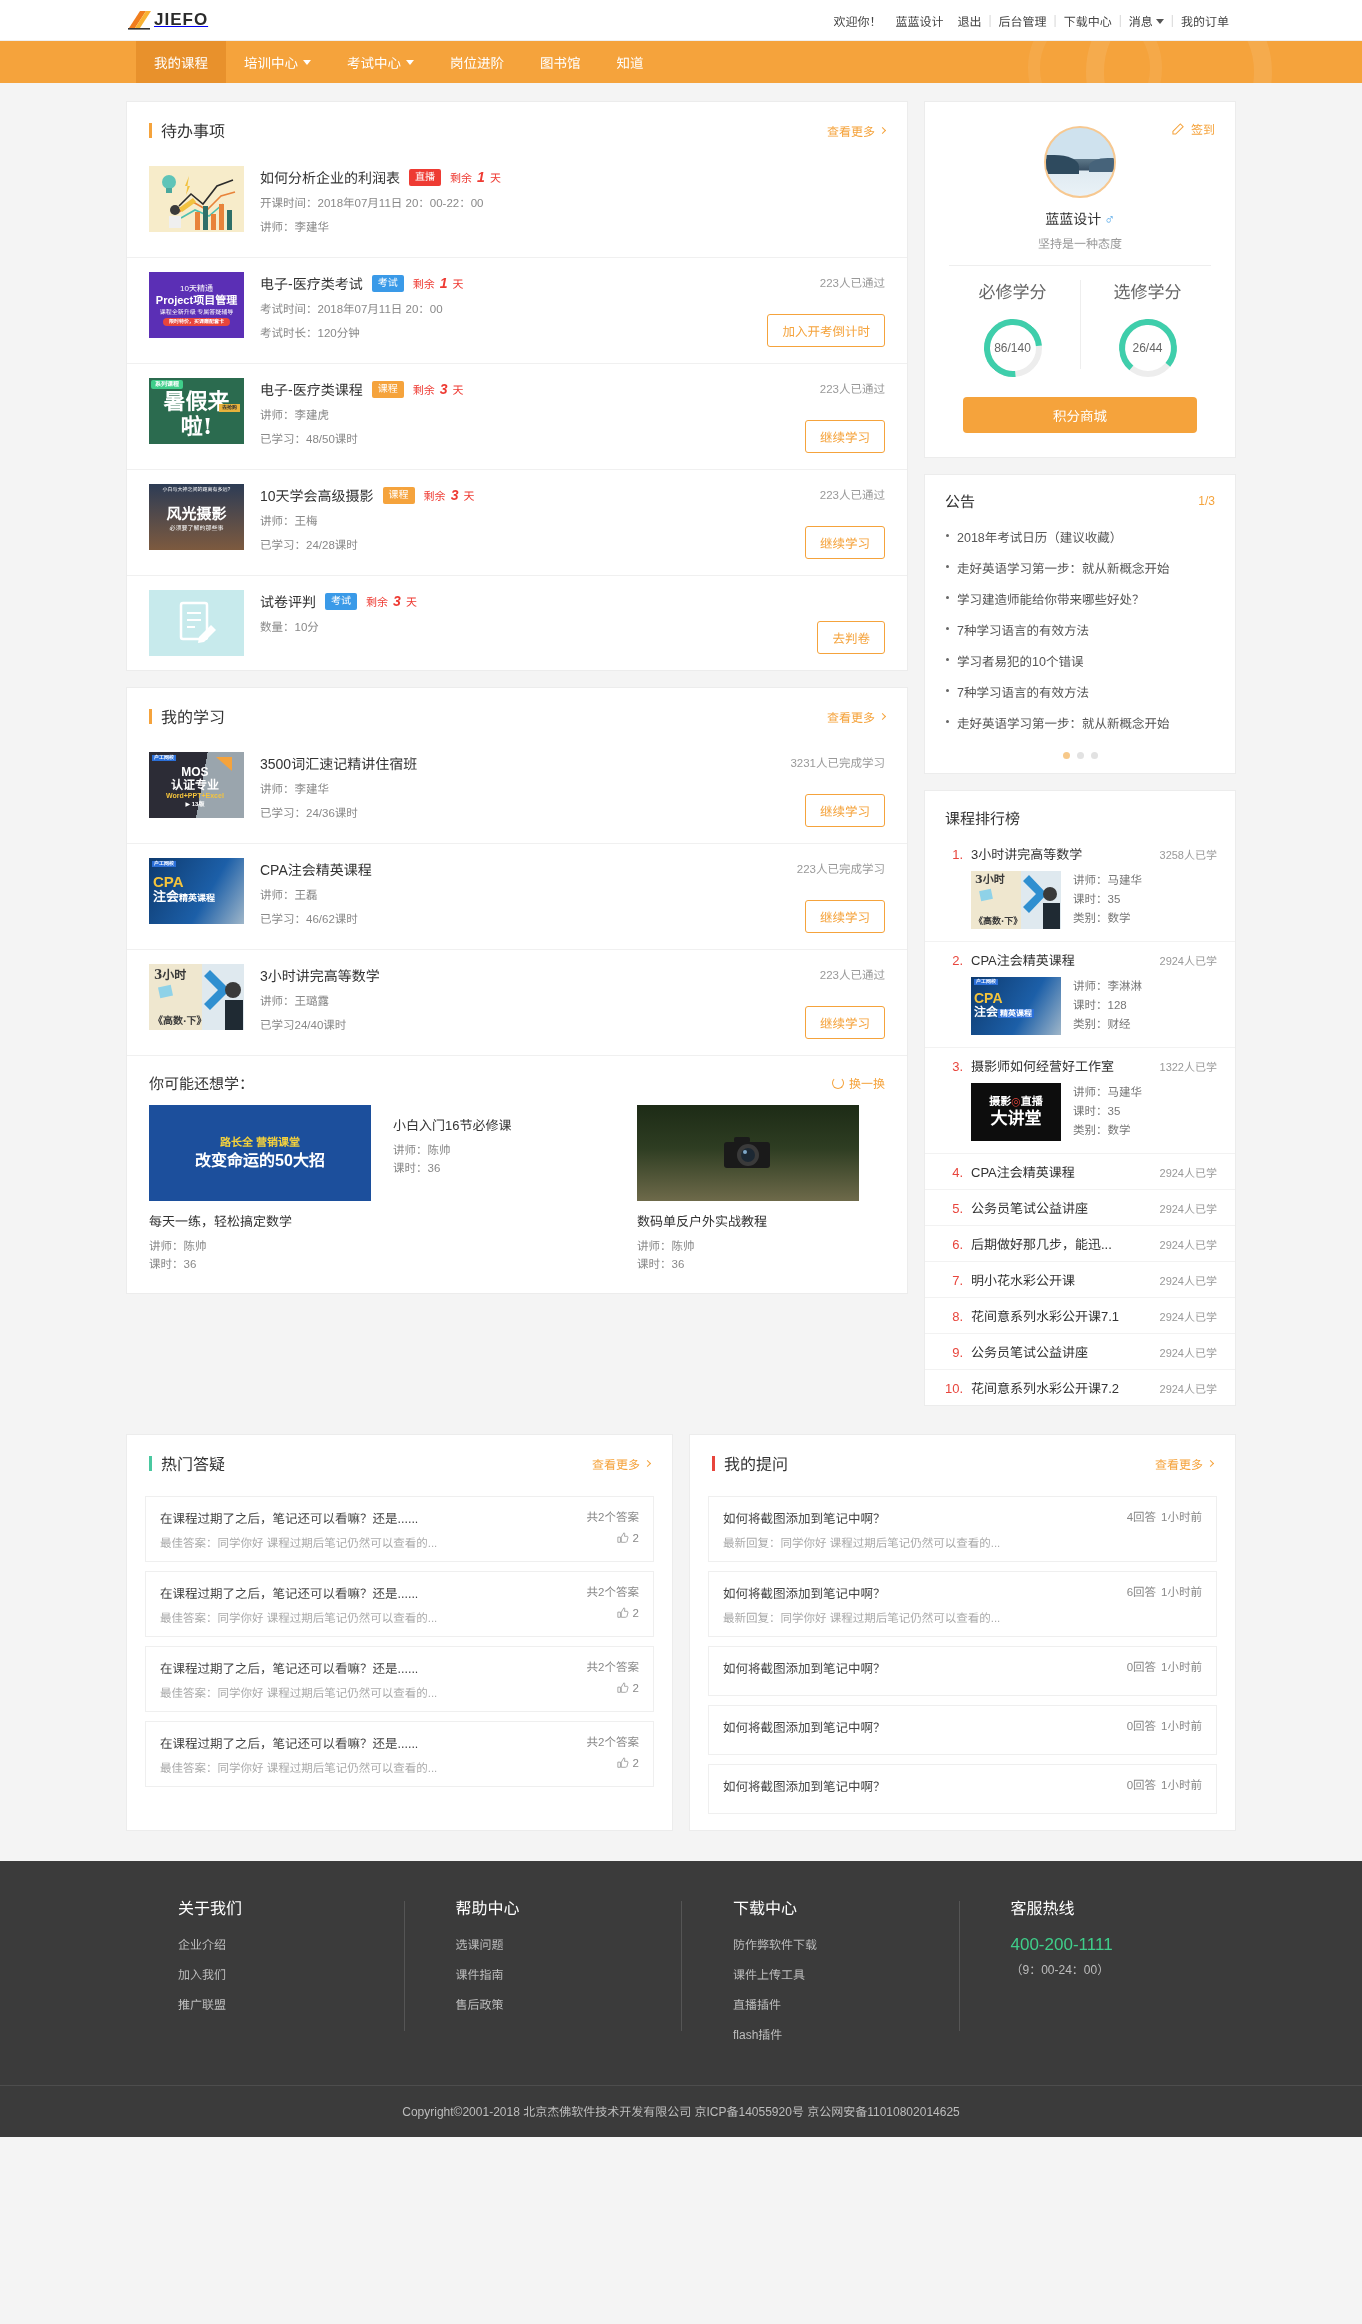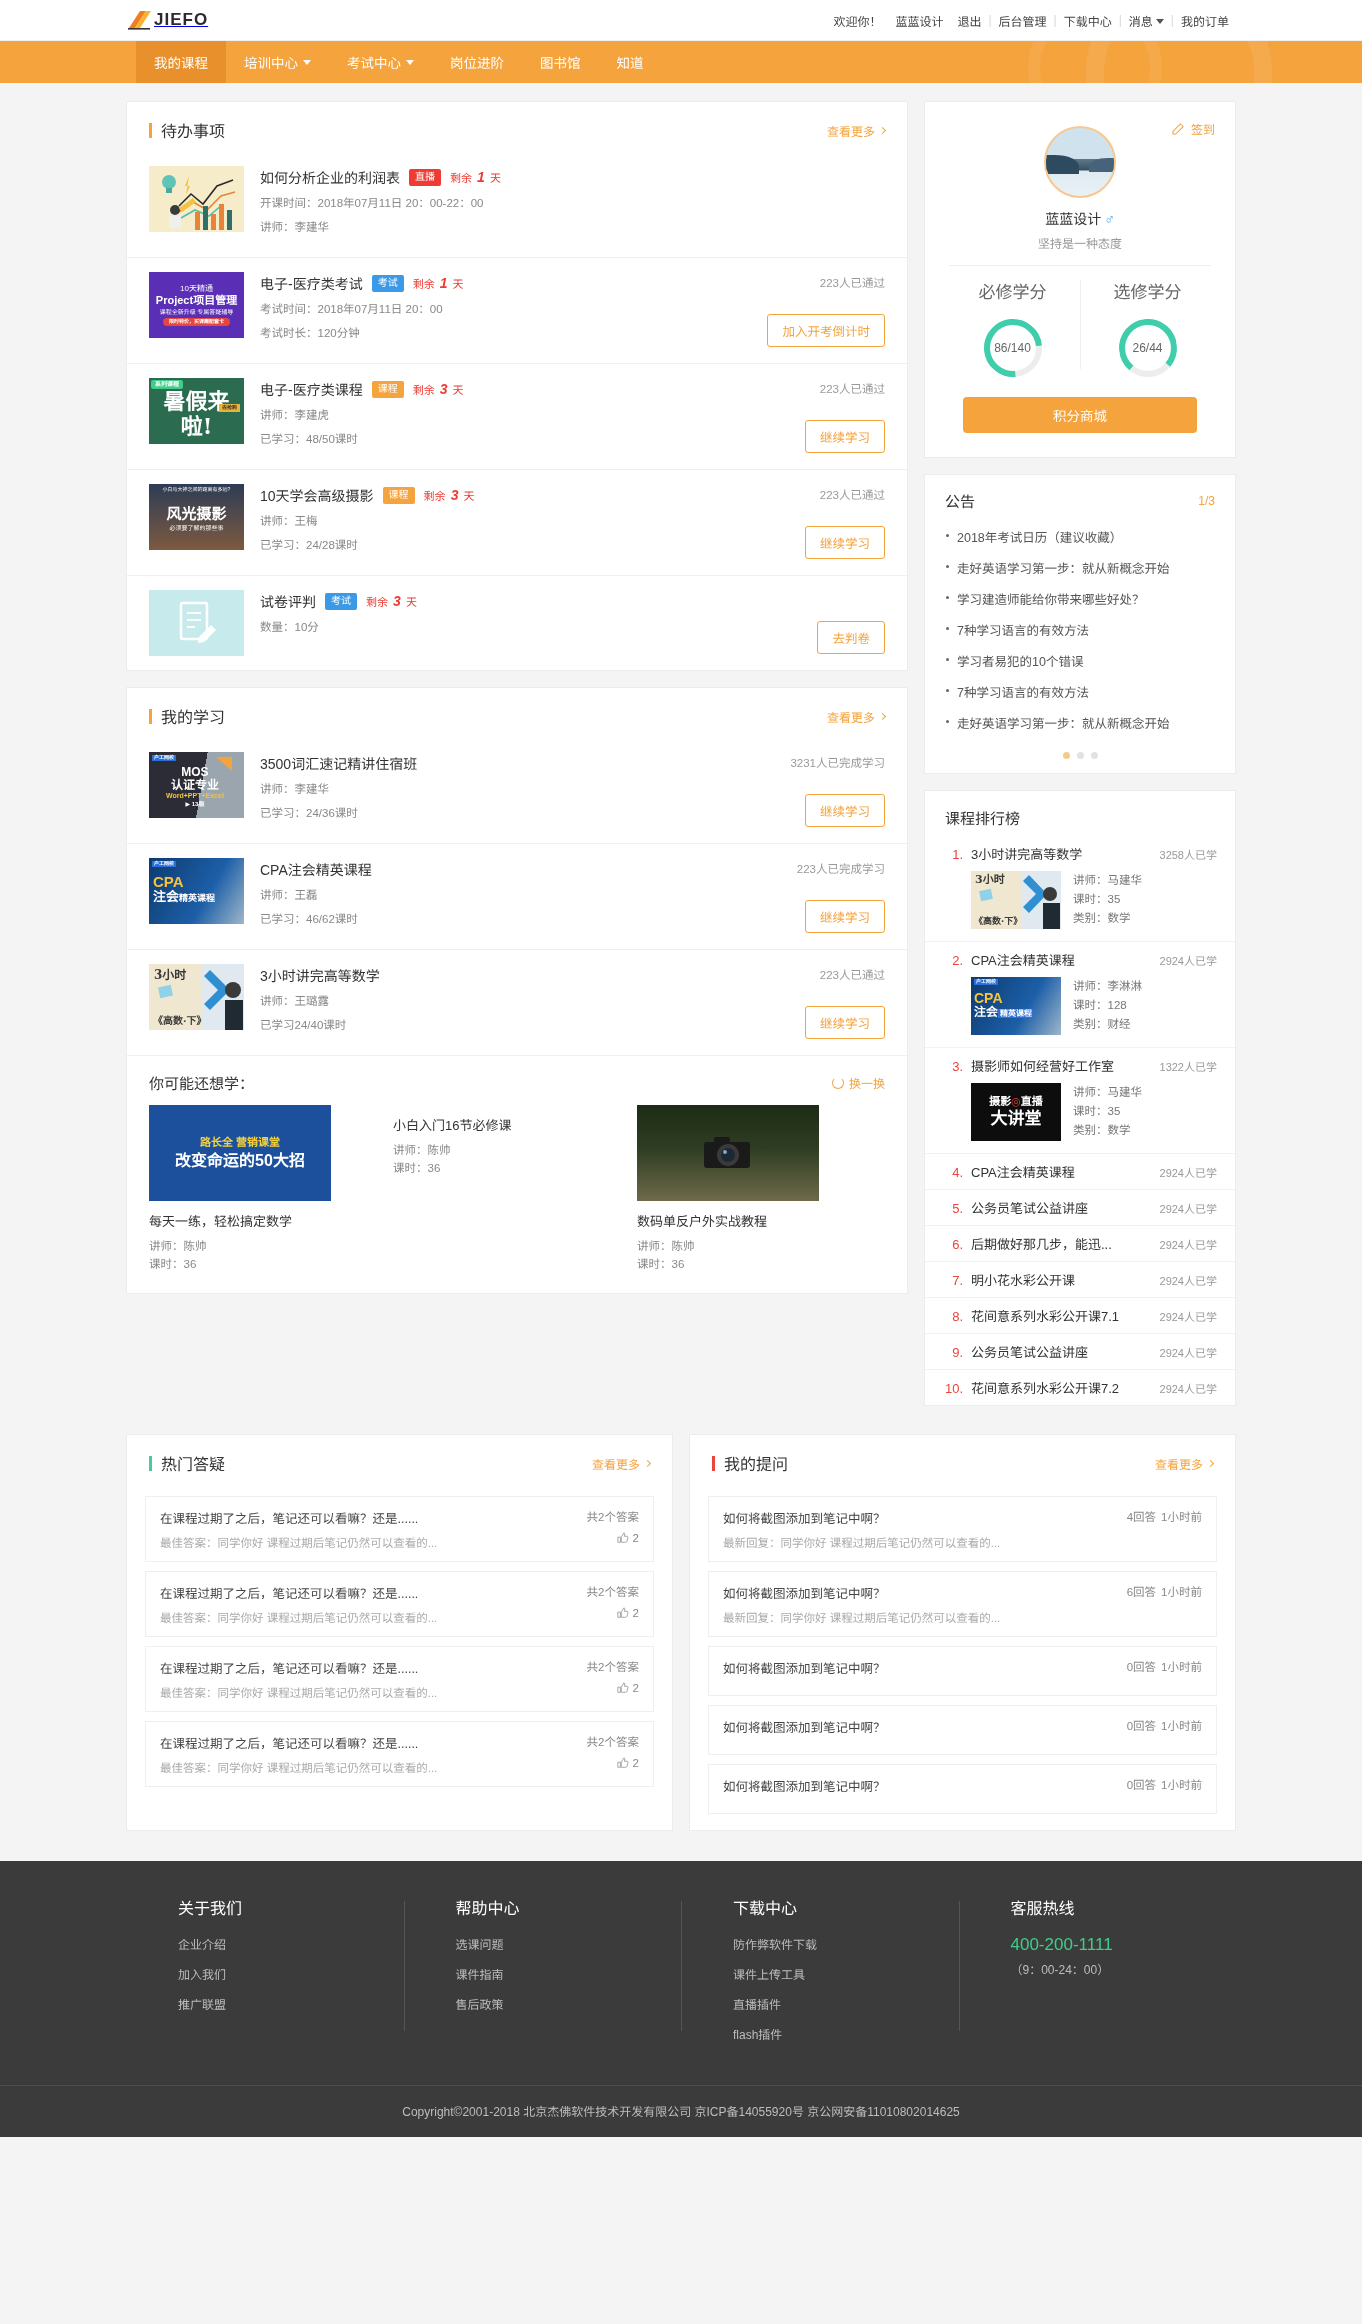--- a/index.html
+++ b/index.html
@@ -208,21 +208,21 @@
   .rec-title { font-size: 15px; color: #333; }
   .refresh-link { font-size: 12px; color: #f5a33c; display:flex; align-items:center; gap:5px; text-decoration: none;}
   .refresh-ico {
     width: 12px; height: 12px; border: 1.5px solid #f5a33c; border-radius: 50%;
     border-top-color: transparent; display:inline-block;
   }
   .rec-grid {
     display: flex; gap: 22px; padding: 0 22px 20px 22px;
   }
   .rec-card { width: 222px; }
-  .rec-thumb { width: 182px; height: 96px; background: #ccc; overflow: hidden; position: relative;}
+  .rec-thumb { width: 222px; height: 96px; background: #ccc; overflow: hidden; position: relative;}
   .rec-name { font-size: 13px; color: #333; margin: 10px 0 7px 0; }
   .rec-meta { font-size: 11.5px; color: #888; line-height: 18px; }
 
   
   .profile { padding: 18px 20px 20px 20px; position: relative; }
   .signin {
     position: absolute; right: 20px; top: 18px;
     font-size: 12px; color: #f5a33c; display: flex; align-items: center; gap: 6px;
     text-decoration: none;
   }

